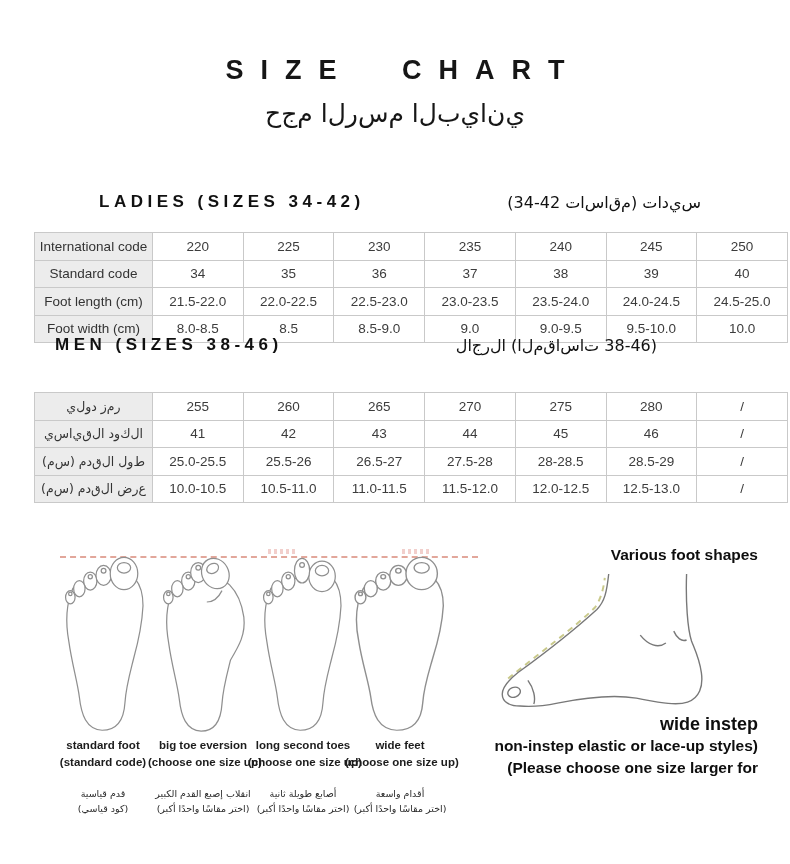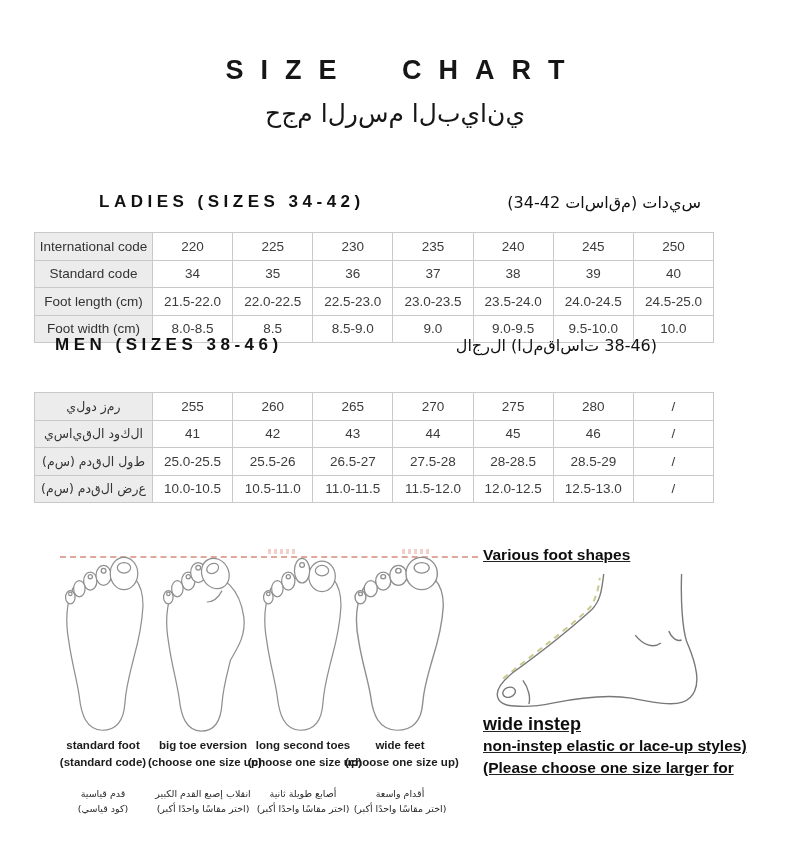--- a/index.html
+++ b/index.html
@@ -19,21 +19,21 @@
   .ar-natural{direction:rtl;font-family:"DejaVu Sans",sans-serif;}
 
   
   .sec-head{left:0;width:100%;display:flex;justify-content:space-between;align-items:center;}
   .ladies-head{top:192px;padding-left:44px;}
   .men-head{top:335px;}
   .sec-head .en{margin-left:55px;font-size:17px;font-weight:700;letter-spacing:4.5px;color:#111;white-space:nowrap;}
   .sec-head .ar{margin-right:133px;font-size:16px;letter-spacing:2px;color:#111;white-space:nowrap;}
 
   
-  table.size-table{position:absolute;left:34px;width:680px;border-collapse:collapse;table-layout:fixed;
+  table.size-table{position:absolute;left:34px;width:754px;border-collapse:collapse;table-layout:fixed;
             font-size:13.5px;color:#3c3c3c;}
   table.size-table th,table.size-table td{border:1px solid #c9c9c9;height:26.5px;text-align:center;
             font-weight:400;padding:0;overflow:hidden;}
   table.size-table th{background:#ececec;color:#333;}
   .t-ladies{top:232px;}
   .t-men{top:392px;}
   .t-men th{font-size:12.5px;letter-spacing:1px;}
 
   
   .toe-line{top:556px;left:60px;width:418px;height:0;border-top:2px dashed #e2a79b;}
@@ -47,21 +47,21 @@
   .side-foot .nail{fill:#fff;}
 
   
   .shape-col{position:absolute;top:737px;width:110px;text-align:center;}
   .shape-col .l1,.shape-col .l2{font-size:11.5px;font-weight:700;line-height:17px;
             color:#1c1c1c;white-space:nowrap;}
   .shape-col .a1{margin-top:15px;font-size:9.5px;line-height:15px;color:#2a2a2a;white-space:nowrap;}
   .shape-col .a2{font-size:9.5px;line-height:15px;color:#2a2a2a;white-space:nowrap;}
 
   
-  .right-panel{left:483px;top:546px;width:298px;text-align:left;text-decoration:underline;}
+  .right-panel{left:460px;top:546px;width:298px;text-align:right;}
   .rp-head{font-size:15.5px;font-weight:700;color:#0e0e0e;}
   .rp-svg{margin-top:8px;}
   .rp-caption{font-size:18px;font-weight:700;color:#0e0e0e;margin-top:0px;}
   .rp-note{font-size:15.5px;font-weight:700;color:#0e0e0e;line-height:22px;}
 </style>
 </head>
 <body>
 
 <div class="page">
 

